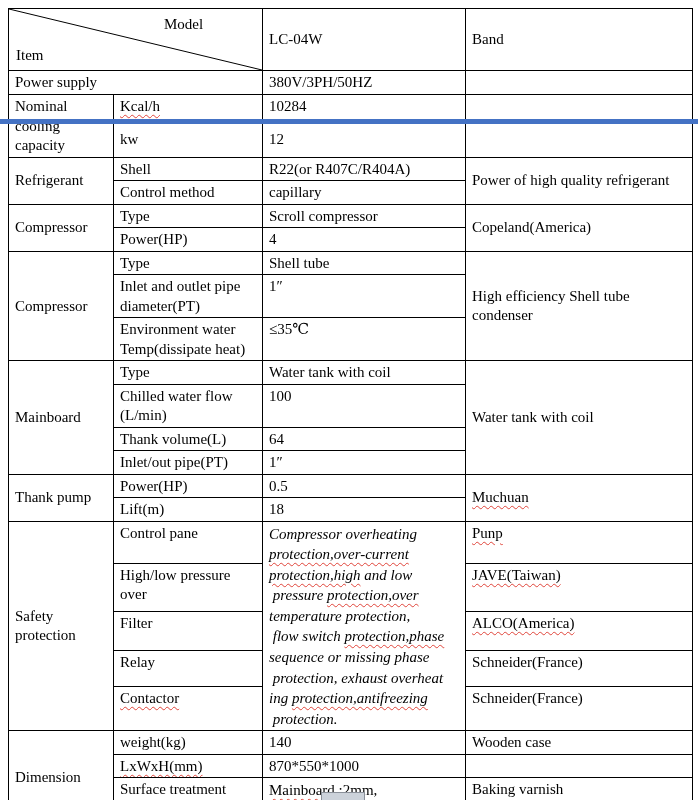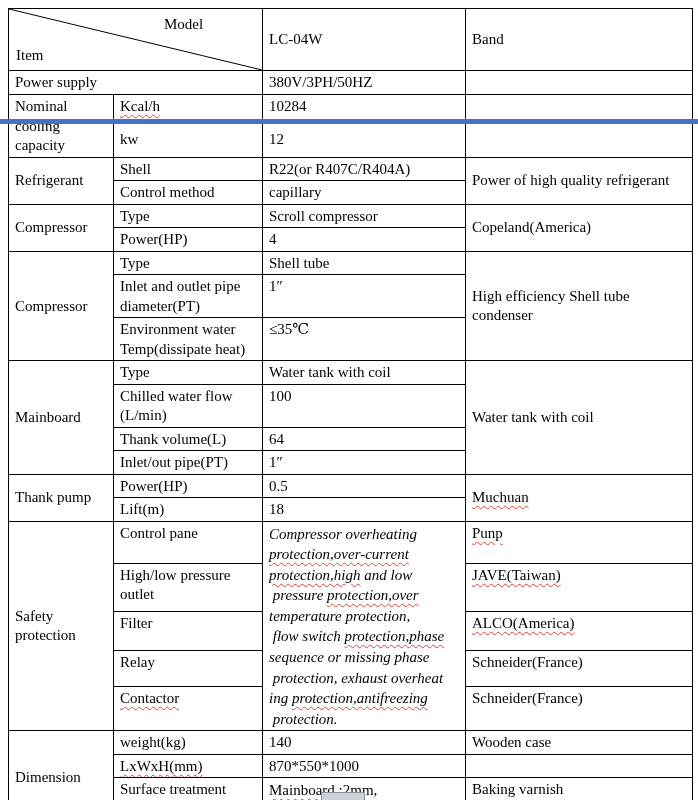--- a/index.html
+++ b/index.html
@@ -166,21 +166,21 @@
       <div class="sline"><span>temperature protection,</span></div>
       <div class="sline"><span> flow switch </span><span class="sq">protection,phase</span></div>
       <div class="sline"><span>sequence or missing phase</span></div>
       <div class="sline"><span> protection, exhaust overheat</span></div>
       <div class="sline"><span>ing </span><span class="sq">protection,antifreezing</span></div>
       <div class="sline"><span> protection.</span></div>
     </td>
     <td class="sq">Punp</td>
   </tr>
   <tr style="height:48px">
-    <td>High/low pressure outlet</td>
+    <td>High/low pressure over</td>
     <td class="sq">JAVE(Taiwan)</td>
   </tr>
   <tr style="height:38px">
     <td>Filter</td>
     <td class="sq">ALCO(America)</td>
   </tr>
   <tr style="height:36px">
     <td>Relay</td>
     <td>Schneider(France)</td>
   </tr>

